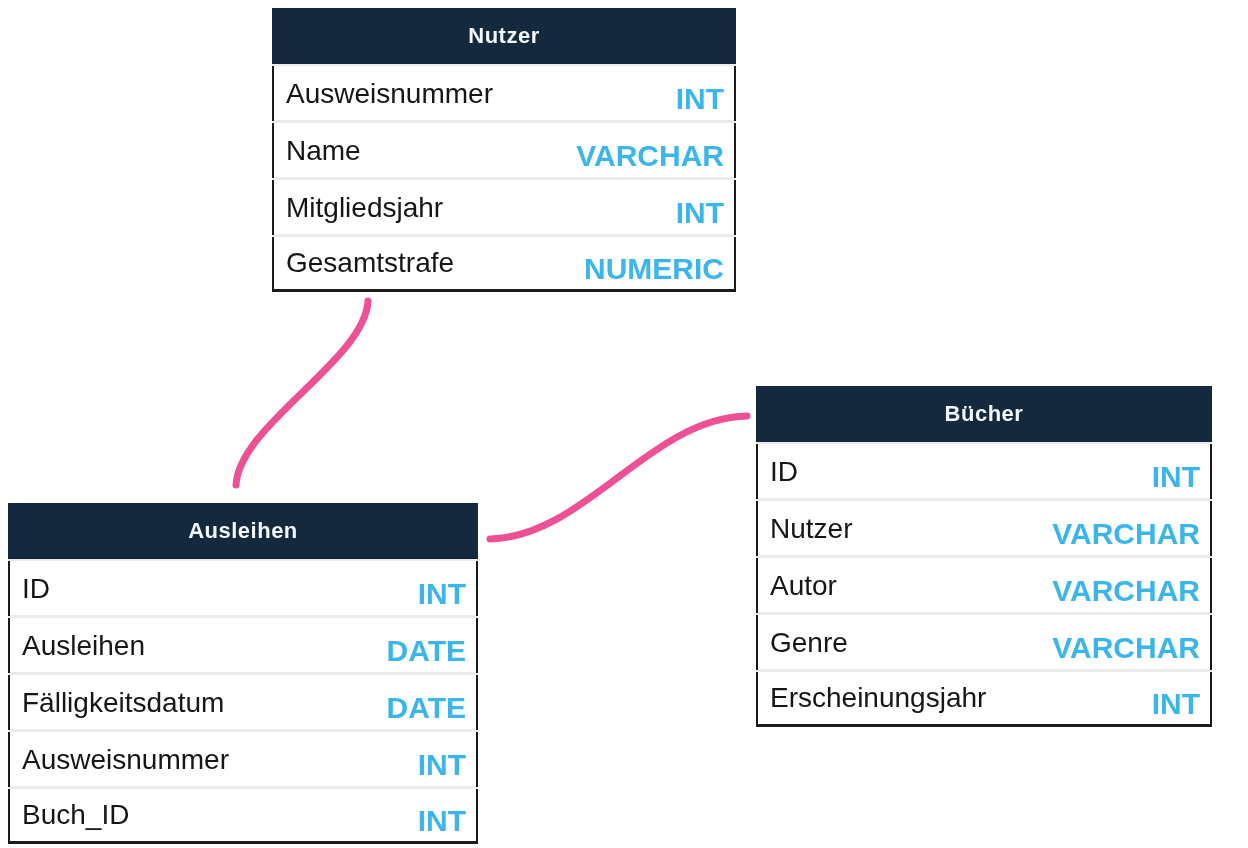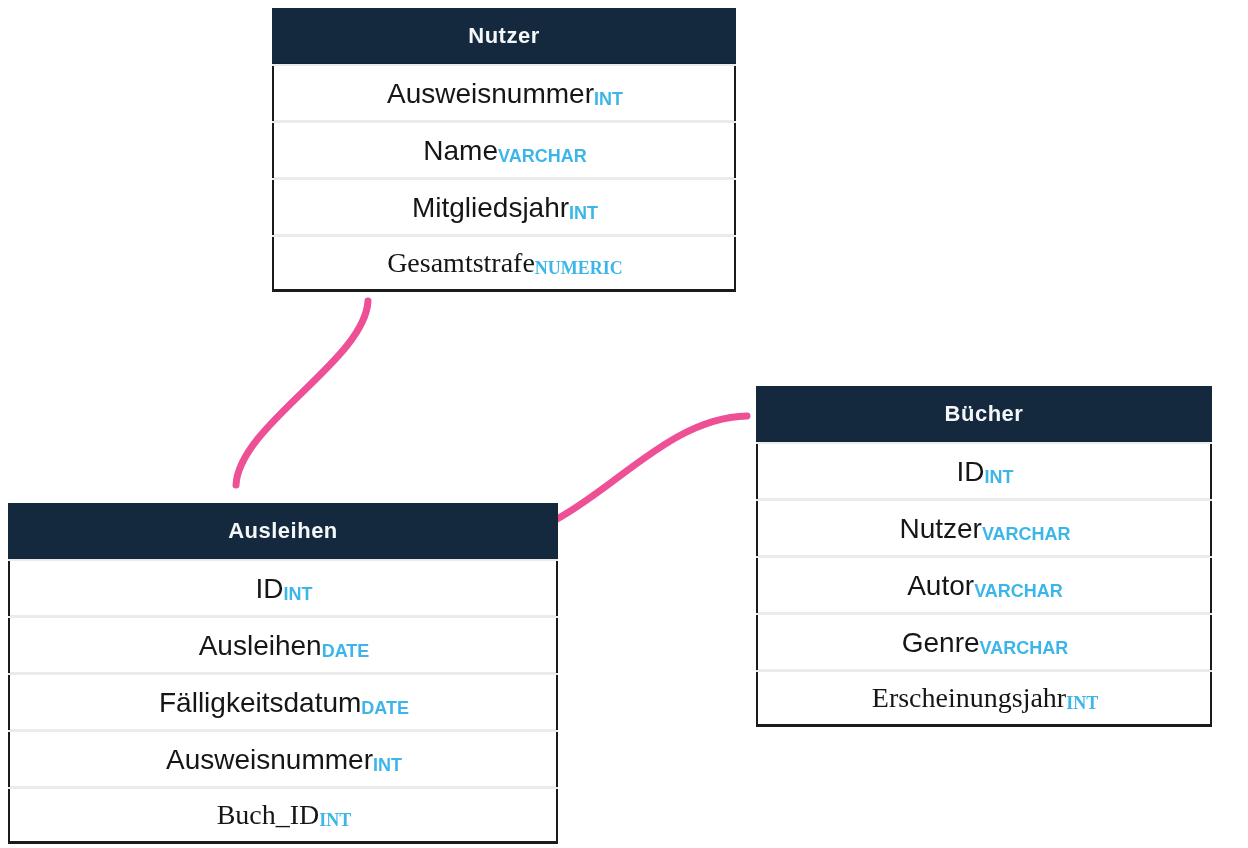--- a/index.html
+++ b/index.html
@@ -40,31 +40,31 @@
   .db-row{
     height:55px;
     margin-top:2px;
     box-sizing:border-box;
     background:var(--row-bg);
     border-left:2.5px solid var(--border-black);
     border-right:2.5px solid var(--border-black);
     display:flex;align-items:center;justify-content:space-between;
     padding:0 10px 0 12px;
   }
-  .db-row:not(:first-of-type){box-shadow:0 -3px 0 0 rgba(0,0,0,0.08);justify-content:center;}
-  .db-row.last{border-bottom:3px solid var(--border-black);font-family:Liberation Serif, serif;}
+  .db-row:not(:first-of-type){box-shadow:0 -3px 0 0 rgba(0,0,0,0.08);}
+  .db-row.last{border-bottom:3px solid var(--border-black);}
   .field{
     color:var(--field-text);
     font-size:28px;
     font-weight:500;
     white-space:nowrap;
   }
   .type{
     color:var(--type-text);
-    font-size:18px;
+    font-size:30px;
     font-weight:600;
     white-space:nowrap;
     margin-top:11px;
   }
 </style>
 </head>
 <body>
 
 <div class="canvas">
 
@@ -88,21 +88,21 @@
     <div class="db-row">
       <span class="field">Mitgliedsjahr</span>
       <span class="type">INT</span>
     </div>
     <div class="db-row last">
       <span class="field">Gesamtstrafe</span>
       <span class="type">NUMERIC</span>
     </div>
   </div>
 
-  <div class="db-table" style="left:8px;top:503px;width:550px;">
+  <div class="db-table" style="left:8px;top:503px;width:470px;">
     <div class="db-header">
       <span>Ausleihen</span>
     </div>
     <div class="db-row">
       <span class="field">ID</span>
       <span class="type">INT</span>
     </div>
     <div class="db-row">
       <span class="field">Ausleihen</span>
       <span class="type">DATE</span>

